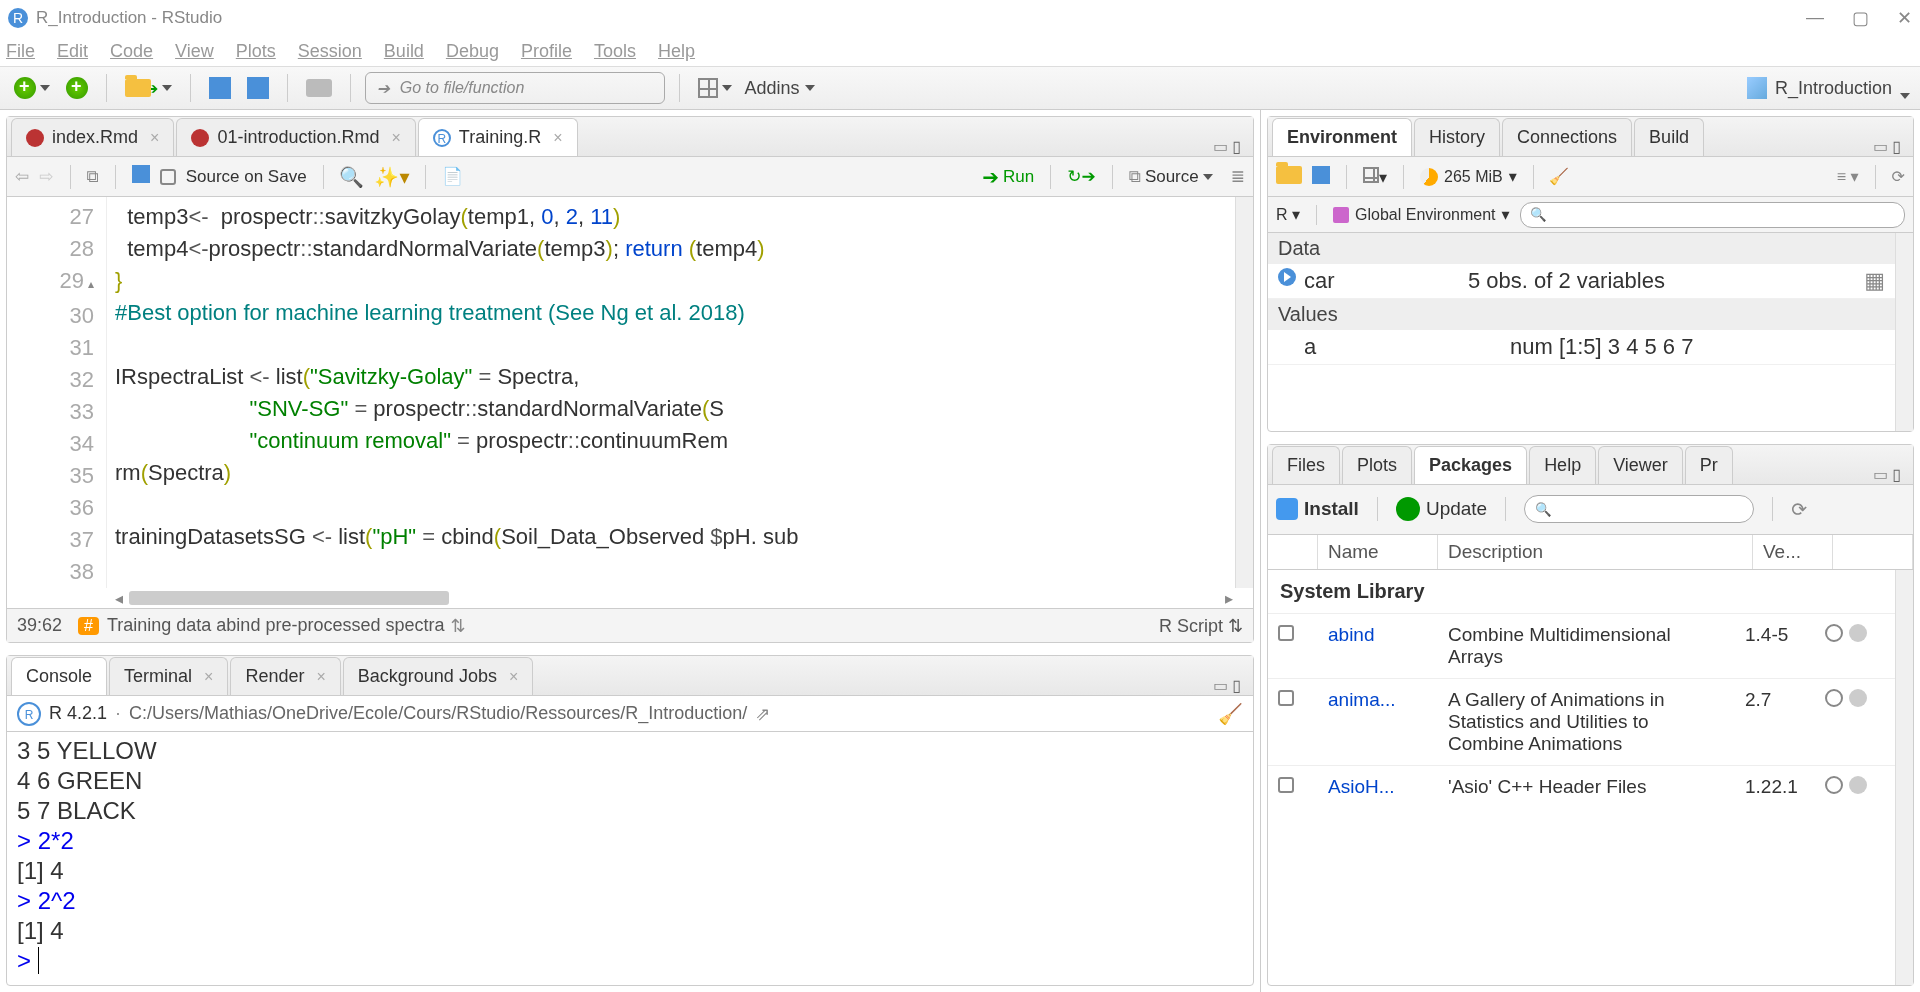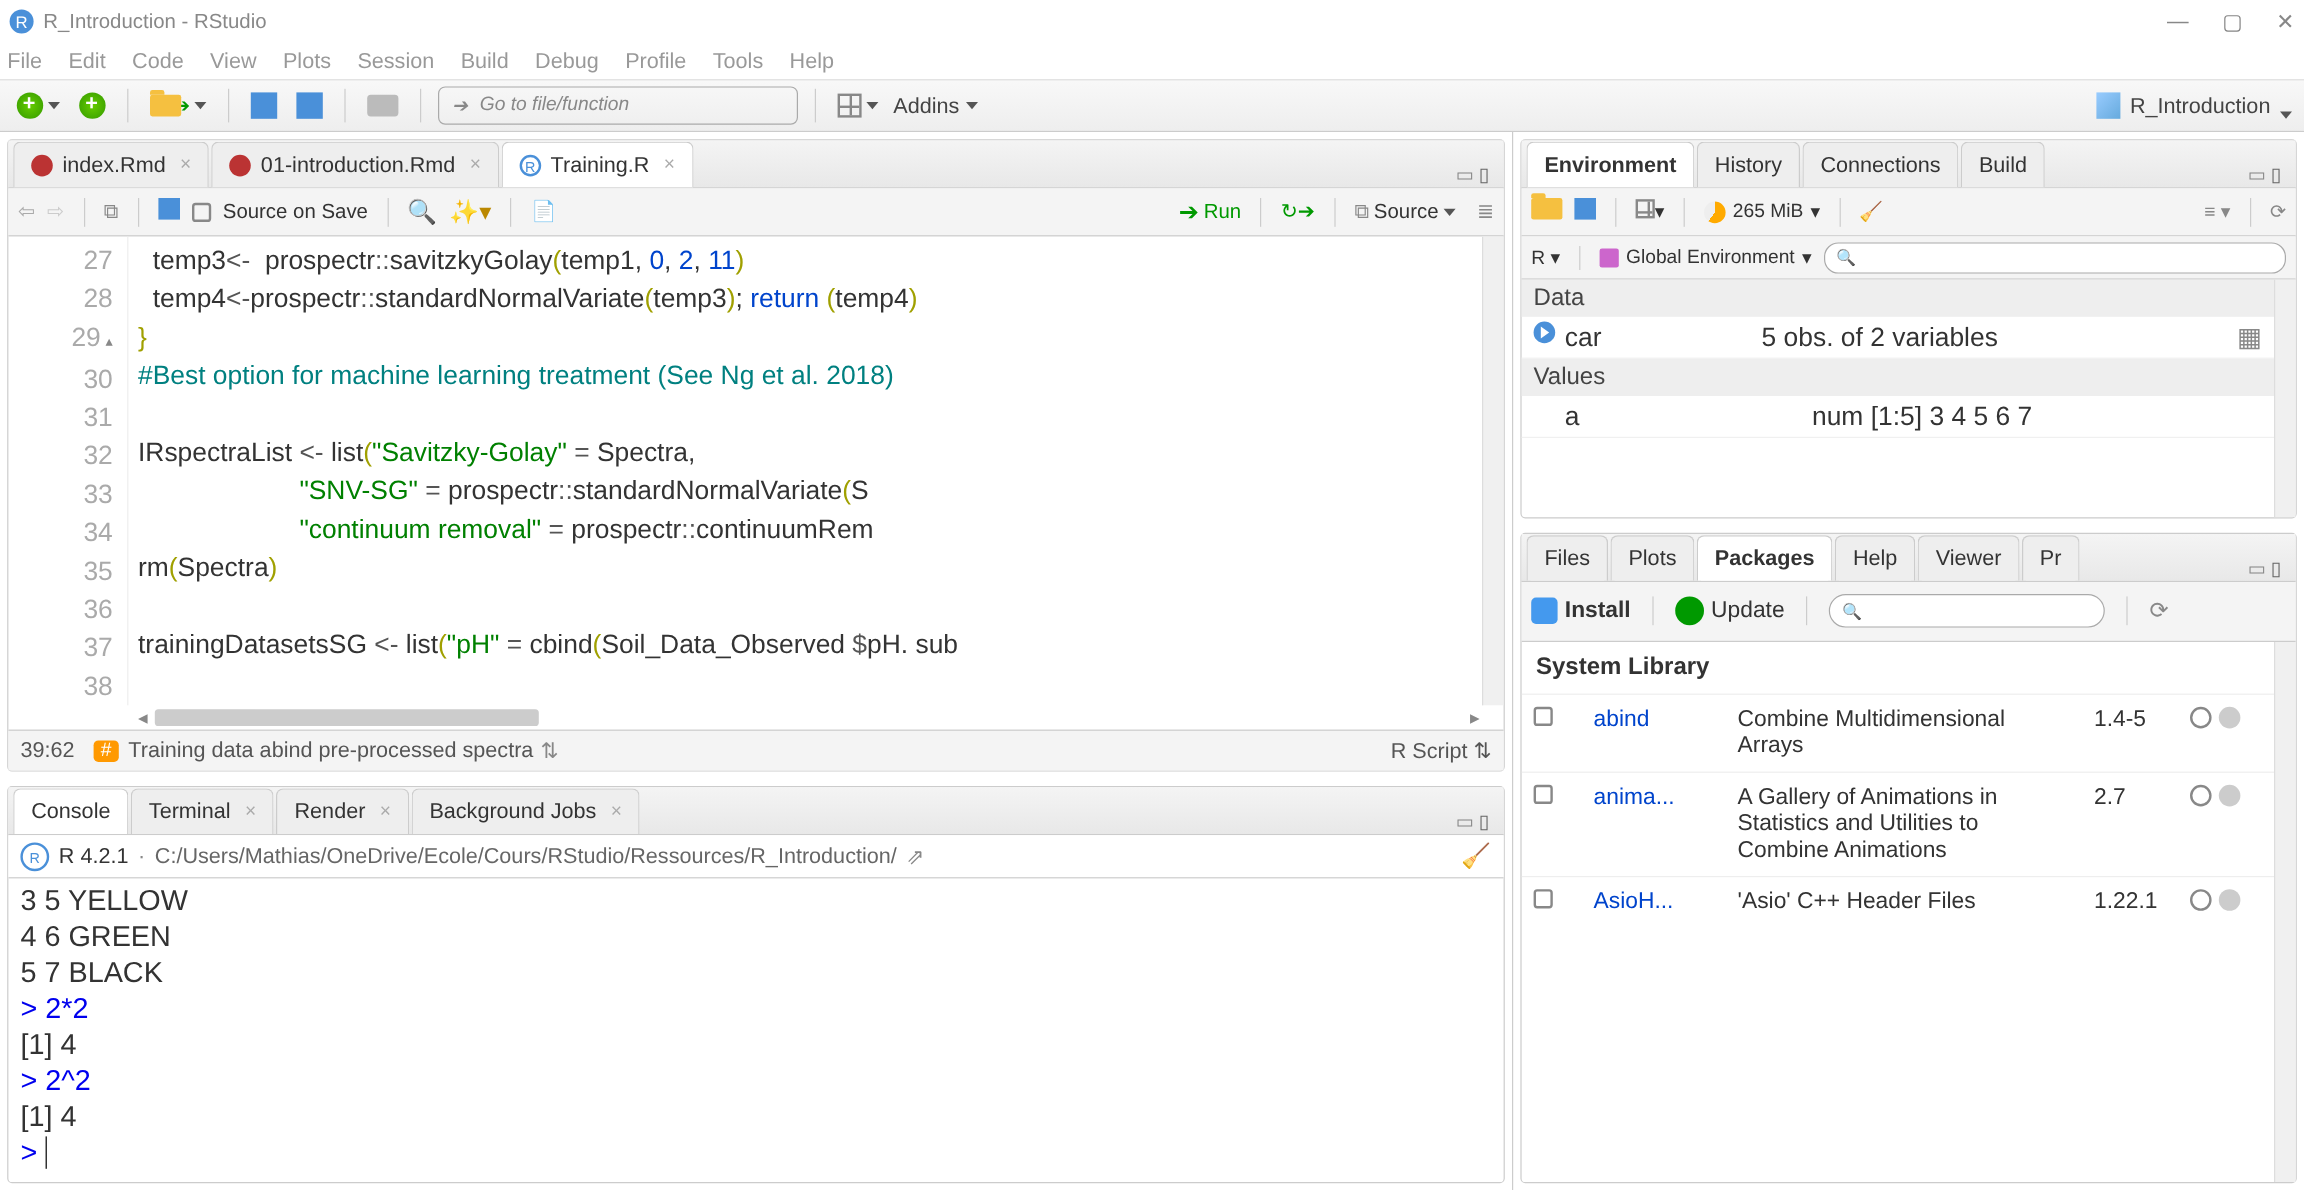--- a/index.html
+++ b/index.html
@@ -5,21 +5,21 @@
 * { box-sizing: border-box; margin: 0; padding: 0; font-family: "Segoe UI", Arial, sans-serif; }
 body { width: 1920px; height: 992px; background: #fff; overflow: hidden; font-size: 16px; color: #333; }
 
 
 .titlebar { height: 36px; display: flex; align-items: center; padding: 0 8px; color: #888; font-size: 17px; }
 .titlebar .rlogo { width: 20px; height: 20px; border-radius: 50%; background: #4a90d9; color: #fff; text-align: center; line-height: 20px; font-size: 14px; margin-right: 8px; }
 .titlebar .winbtns { margin-left: auto; display: flex; gap: 28px; font-size: 18px; color: #888; }
 .titlebar .winbtns span { cursor: default; }
 
 
-.menubar { height: 30px; display: flex; align-items: center; padding: 0 6px; color: #999; font-size: 18px; gap: 22px; }
+.menubar { height: 30px; display: flex; align-items: center; padding: 0 6px; color: #999; font-size: 18px; gap: 22px; text-decoration: underline; }
 
 
 .toolbar { height: 44px; border-top: 1px solid #ddd; border-bottom: 1px solid #ccc; background: linear-gradient(#f8f8f8,#eee); display: flex; align-items: center; padding: 0 10px; gap: 8px; }
 .tool-sep { width: 1px; height: 28px; background: #ccc; margin: 0 6px; }
 .tool-btn { display: inline-flex; align-items: center; padding: 2px 4px; }
 .circle { width: 22px; height: 22px; border-radius: 50%; display: inline-block; }
 .plus-green { background: radial-gradient(#6c0,#390); position: relative; }
 .plus-green::after { content: "+"; color: #fff; position: absolute; left: 5px; top: -1px; font-weight: bold; font-size: 18px; }
 .folder { width: 26px; height: 18px; background: #f5c040; border-radius: 2px; display:inline-block; position: relative; }
 .folder::before { content:""; position:absolute; top:-4px; left:0; width:12px; height:4px; background:#f5c040; border-radius:2px 2px 0 0;}
@@ -416,20 +416,27 @@
         <span class="tool-sep" style="height:24px;"></span>
         <span style="display:flex;align-items:center;gap:6px;">
             <span class="green-circle"></span>
             <span>Update</span>
           </span>
         <span class="tool-sep" style="height:24px;"></span>
         <input class="pkg-search" placeholder="🔍" style="">
         <span class="tool-sep" style="height:24px;"></span>
         <span style="color:#888;">⟳</span>
       </div>
+      <div class="pkg-header">
+        <div class="col-check"></div>
+        <div class="col-name">Name</div>
+        <div class="col-desc">Description</div>
+        <div class="col-ver">Ve...</div>
+        <div class="col-act"></div>
+      </div>
       <div style="flex:1;display:flex;">
         <div style="flex:1;overflow:hidden;">
           <div class="pkg-section">System Library</div>
           <div class="pkg-row">
             <div class="col-check"><span class="checkbox"></span></div>
             <div class="col-name"><a>abind</a></div>
             <div class="col-desc">Combine Multidimensional Arrays</div>
             <div class="col-ver">1.4-5</div>
             <div class="col-act"><span class="web-ico"></span><span class="del-ico"></span></div>
           </div>

